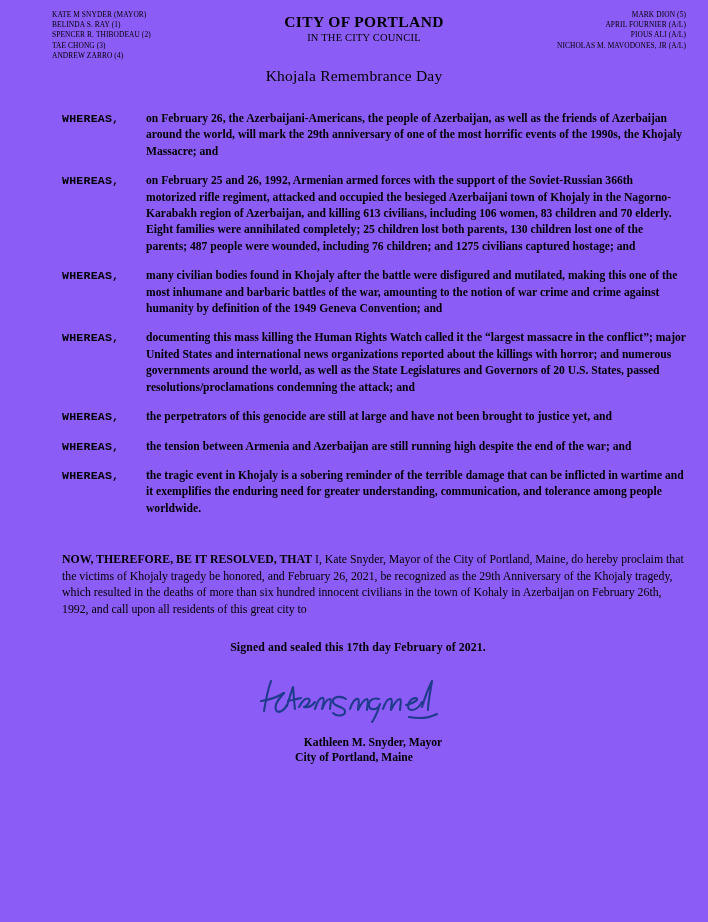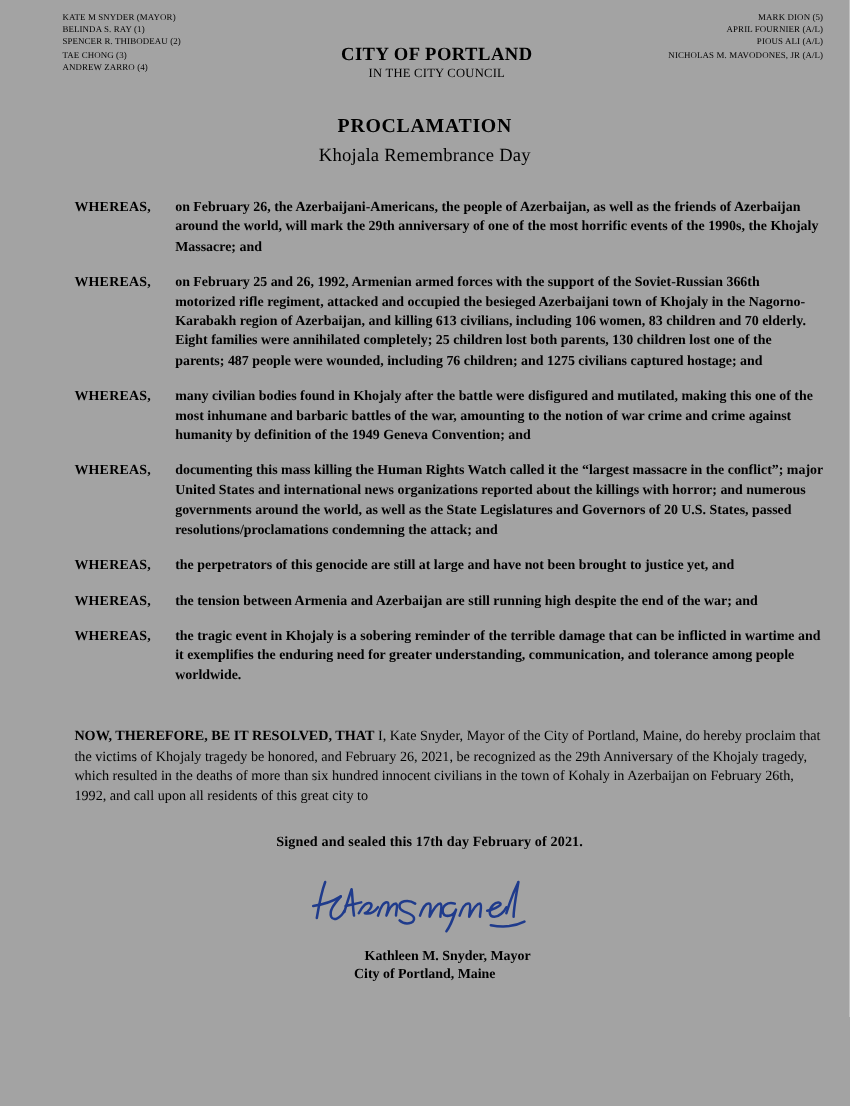--- a/index.html
+++ b/index.html
@@ -12,21 +12,21 @@
     height: 922px;
     font-family: "Liberation Serif", serif;
     color: #000000;
     position: relative;
     overflow: hidden;
   }
   .page {
     position: relative;
     width: 708px;
     height: 922px;
-    background: #a3a3a3;
+    background: #8b5cf6;
     padding: 0;
     box-sizing: border-box;
   }
 
   
   .header {
     display: flex;
     justify-content: space-between;
     align-items: flex-start;
     padding: 10px 22px 0 52px;
@@ -45,21 +45,20 @@
   .title-block {
     text-align: center;
     flex: 1;
     padding-top: 3px;
   }
   .city-title {
     font-size: 15.5px;
     font-weight: bold;
     letter-spacing: 0.4px;
     line-height: 18px;
-    margin-top: 24px;
   }
   .city-sub {
     font-size: 10.5px;
     line-height: 14px;
     letter-spacing: 0.2px;
   }
 
   
   .proc-title {
     text-align: center;
@@ -85,20 +84,21 @@
     align-items: flex-start;
     margin-bottom: 13px;
   }
   .clause-label {
     font-weight: bold;
     font-size: 11.6px;
     letter-spacing: 0.2px;
     width: 80px;
     flex: 0 0 80px;
     line-height: 16.4px;
+    font-family: Liberation Mono, monospace;
   }
   .clause-text {
     font-size: 11.6px;
     line-height: 16.4px;
     text-align: left;
     flex: 1;
     padding-left: 4px;
     font-weight: bold;
   }
 
@@ -168,21 +168,20 @@
     </div>
 
     <div class="council-col council-right">
       <div>MARK DION (5)</div>
       <div>APRIL FOURNIER (A/L)</div>
       <div>PIOUS ALI (A/L)</div>
       <div>NICHOLAS M. MAVODONES, JR (A/L)</div>
     </div>
   </div>
 
-  <div class="proc-title">PROCLAMATION</div>
   <div class="proc-sub">Khojala Remembrance Day</div>
 
   <div class="body-wrap">
 
     <div class="clause">
       <div class="clause-label">WHEREAS,</div>
       <div class="clause-text">on February 26, the Azerbaijani-Americans, the people of Azerbaijan, as well as the friends of Azerbaijan around the world, will mark the 29th anniversary of one of the most horrific events of the 1990s, the Khojaly Massacre; and</div>
     </div>
 
     <div class="clause">

